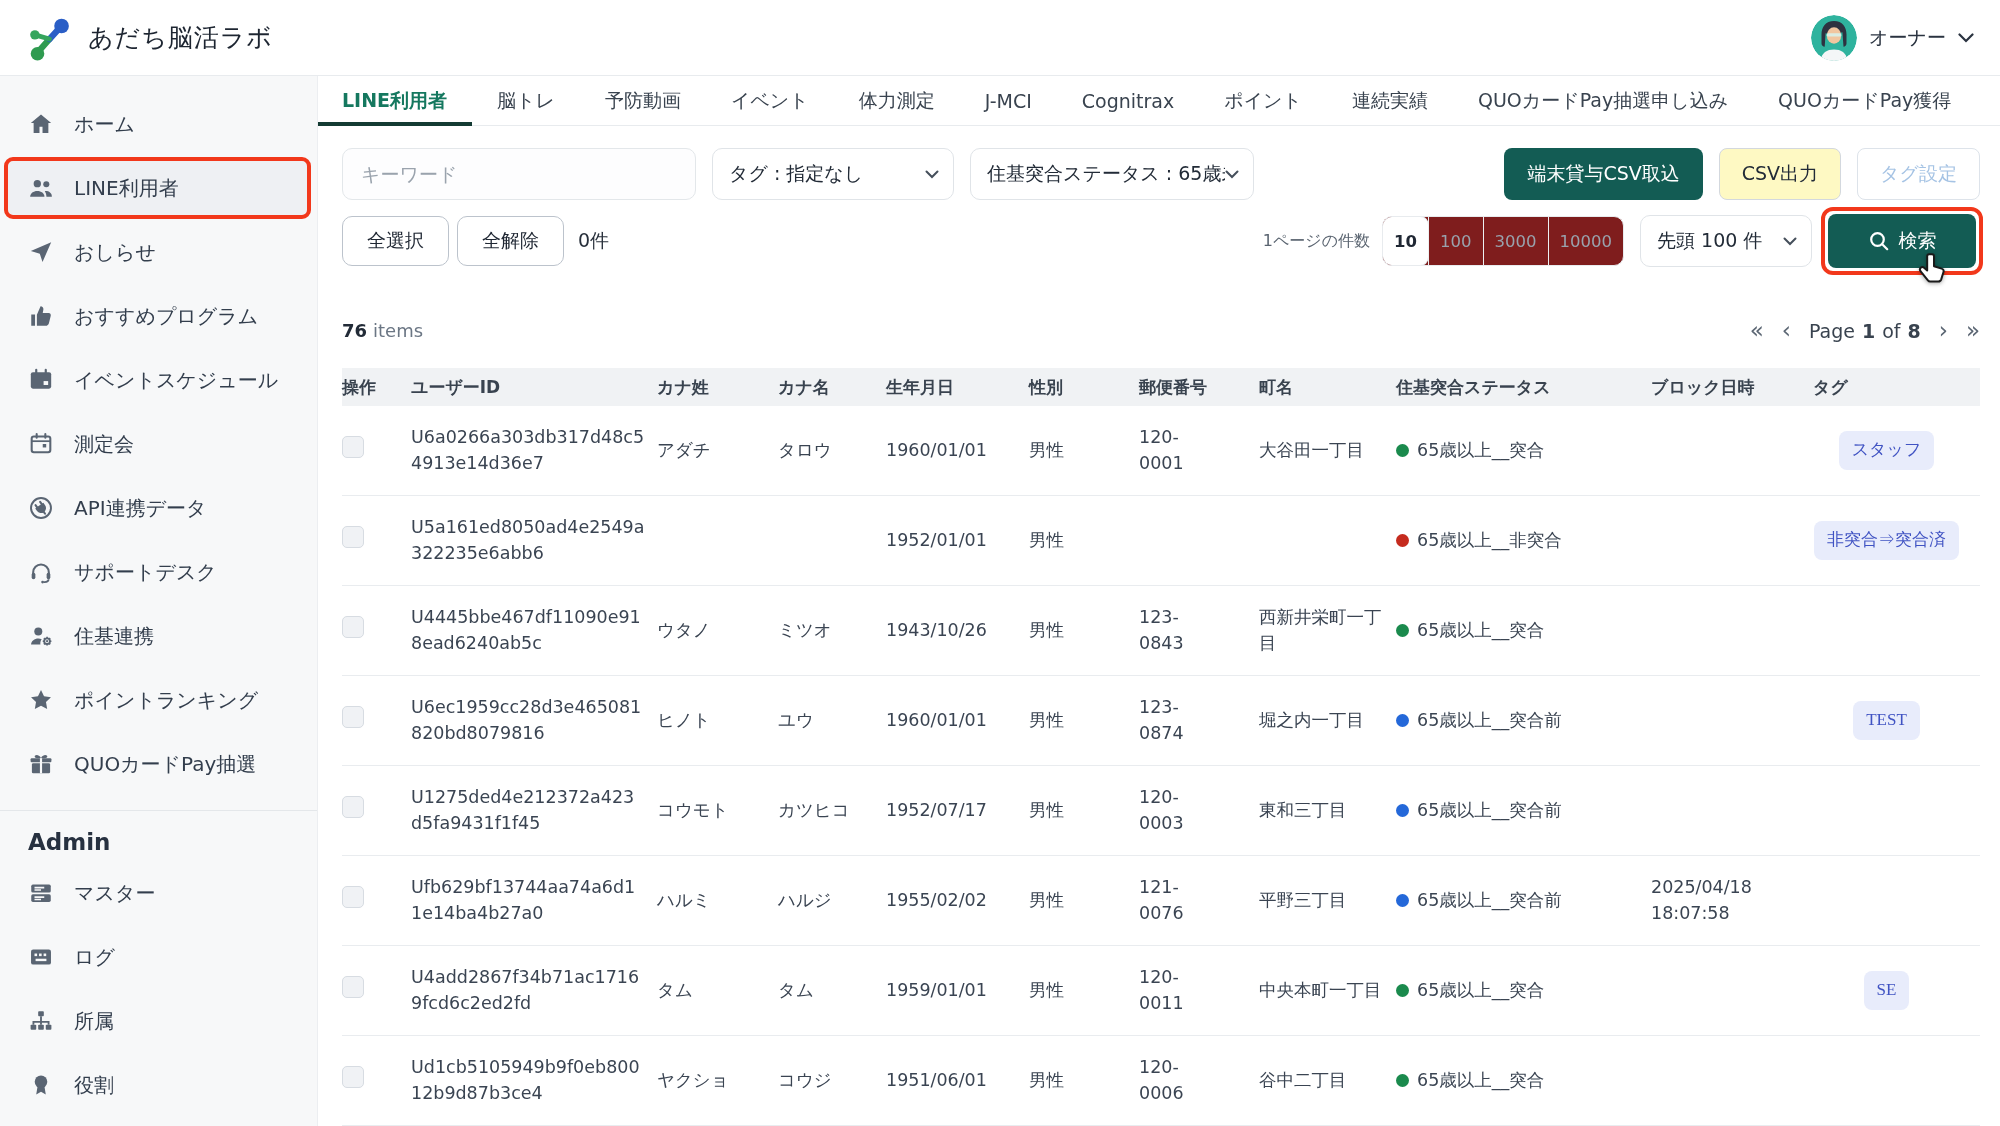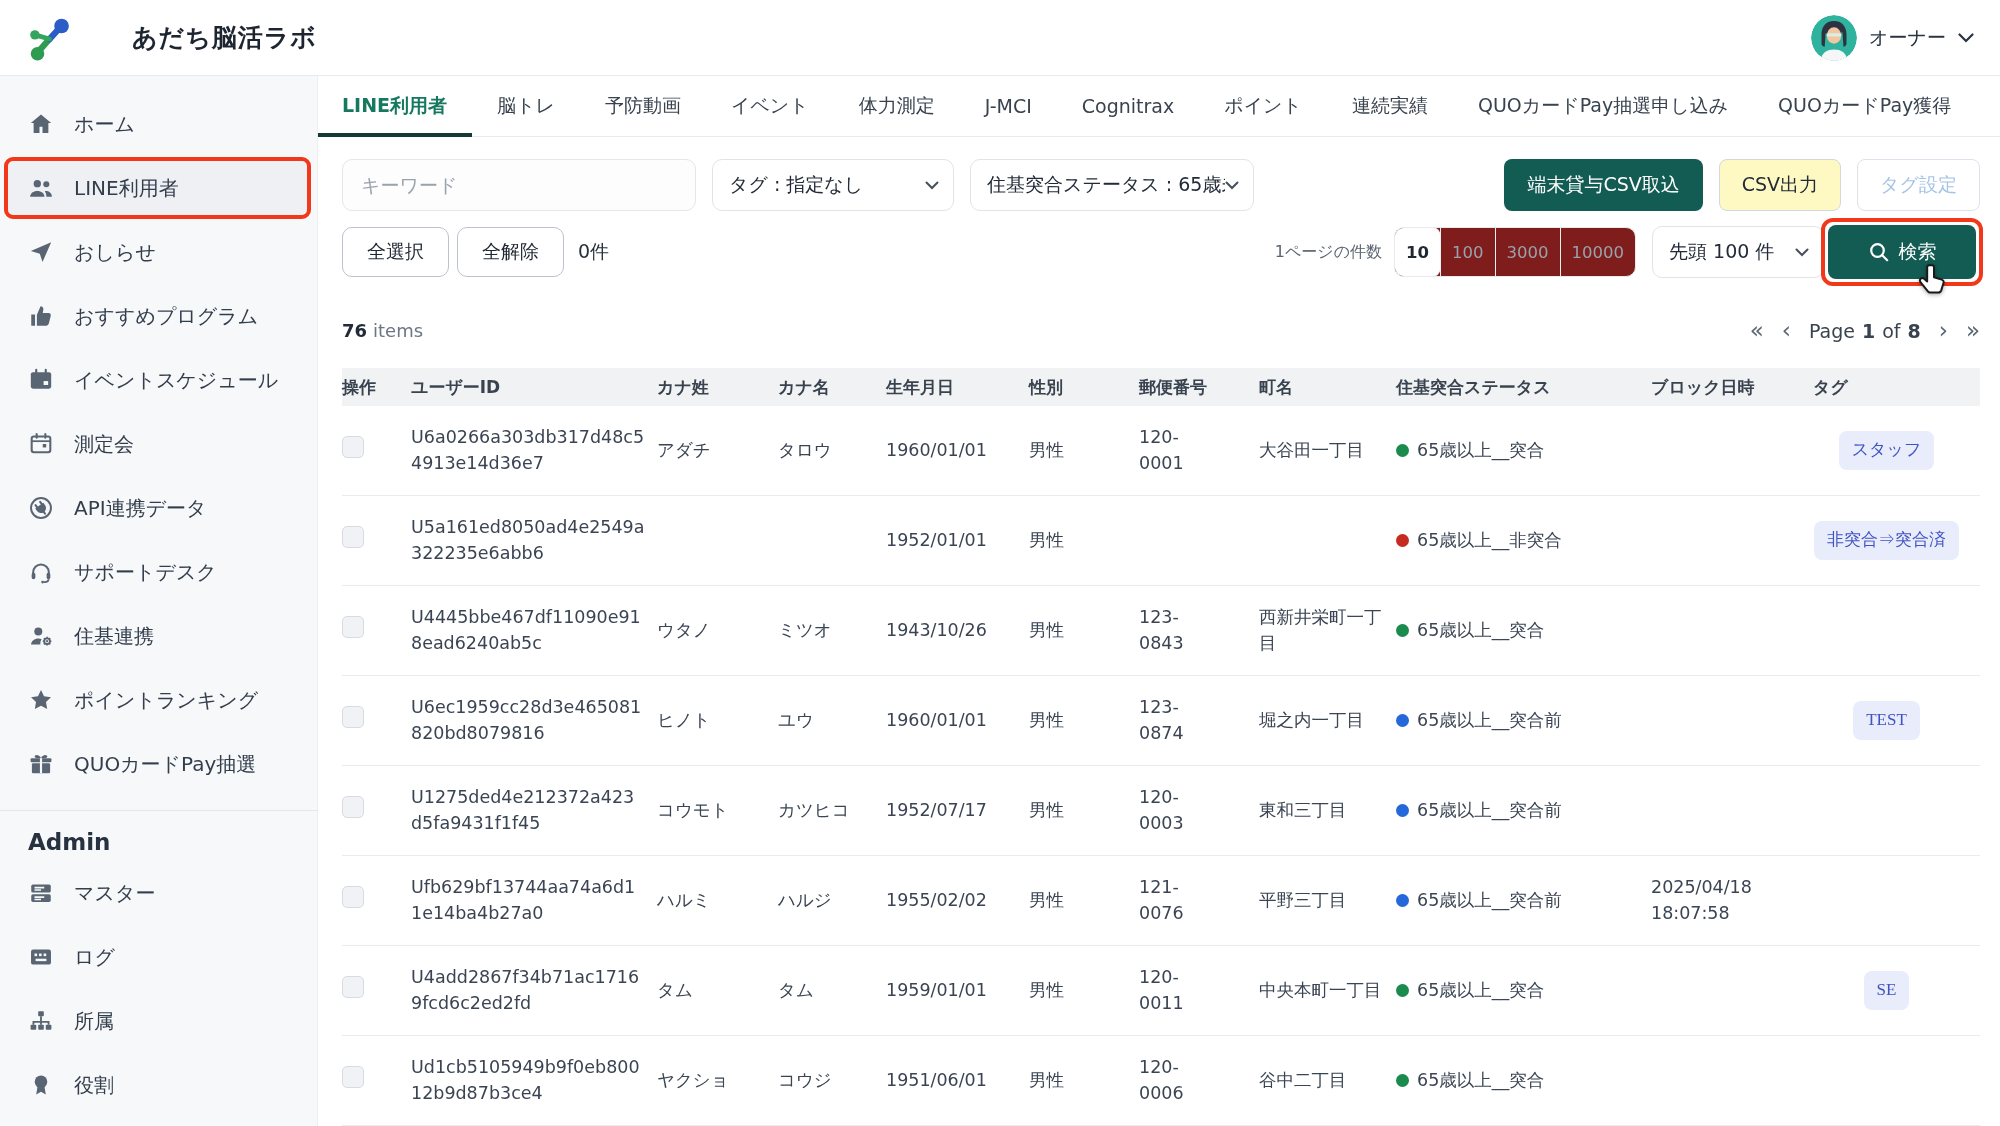--- a/index.html
+++ b/index.html
@@ -4,21 +4,21 @@
 <style>
   * { margin:0; padding:0; box-sizing:border-box; }
   html,body { width:2000px; height:1126px; overflow:hidden; background:#fff;
     font-family:"DejaVu Sans","Liberation Sans",sans-serif; color:#333e4d; }
   .app { width:2000px; height:1126px; display:flex; flex-direction:column; }
 
   
   .top-header { height:76px; background:#fff; border-bottom:1px solid #e8ebee;
     display:flex; align-items:center; padding:0 26px; flex:0 0 76px; }
   .brand { display:flex; align-items:center; gap:16px; }
-  .brand-title { font-size:25px; font-weight:bold; color:#1d2531; letter-spacing:1px;margin-left:44px; }
+  .brand-title { font-size:25px; font-weight:normal; color:#1d2531; letter-spacing:1px; }
   .account { margin-left:auto; display:flex; align-items:center; gap:12px; cursor:pointer; }
   .avatar { width:46px; height:46px; border-radius:50%; overflow:hidden; flex:0 0 46px; }
   .account-name { font-size:19px; color:#2a3340; }
 
   
   .shell { flex:1; display:flex; min-height:0; }
 
   
   .sidebar { width:318px; flex:0 0 318px; background:#f7f8f9; padding-top:16px;
     border-right:1px solid #eceef1; overflow:hidden; }
@@ -72,29 +72,29 @@
   .row-spacer { flex:1; }
   .ps-label { font-size:16px; color:#5a6470; margin-right:12px; }
   .segmented { display:flex; border:1px solid #e8ebee; border-radius:10px; overflow:hidden;
     background:#7f1d1d; }
   .seg-cell { padding:0 11px; height:48px; display:flex; align-items:center; justify-content:center;
     font-size:16.5px; color:#99a2ac; cursor:pointer; border-left:1px solid #edf0f2; }
   .seg-cell:first-child { border-left:none; }
   .seg-cell.active { background:#fff; color:#1f2733; font-weight:bold; border-radius:8px;
     box-shadow:0 0 0 1px #e3e7ea; }
   .sel-head { width:172px; margin-left:16px; }
-  .search-wrap { position:relative; margin-left:4px; margin-right:4px; }
+  .search-wrap { position:relative; margin-left:16px; margin-right:4px; }
   .search-btn { width:148px; height:54px; background:#135c54; border-radius:8px; color:#fff;
     font-size:19px; display:flex; align-items:center; justify-content:center; gap:9px; cursor:pointer; }
   .red-frame { position:absolute; inset:-7px; border:4px solid #f2381b; border-radius:12px;
     pointer-events:none; }
   .cursor-icn { position:absolute; right:26px; bottom:-18px; width:34px; height:34px;
     filter:drop-shadow(0 1px 2px rgba(0,0,0,.35)); }
 
-  .list-head { display:flex; align-items:center; margin:40px 20px 0 24px; }
+  .list-head { display:flex; align-items:center; margin:51px 20px 0 24px; }
   .items-count { font-size:18px; color:#39434f; }
   .items-count b { font-weight:bold; color:#222b37; }
   .items-count span.word { color:#6b7684; margin-left:6px; font-weight:normal; }
   .pager { margin-left:auto; display:flex; align-items:center; gap:18px; font-size:19px; color:#39434f; }
   .pg-btn { font-size:23px; color:#5c6774; cursor:pointer; line-height:1; }
   .pg-text { display:flex; gap:7px; align-items:center; }
   .pg-text b { font-weight:bold; }
 
   
   .table { margin:26px 20px 0 24px; }

